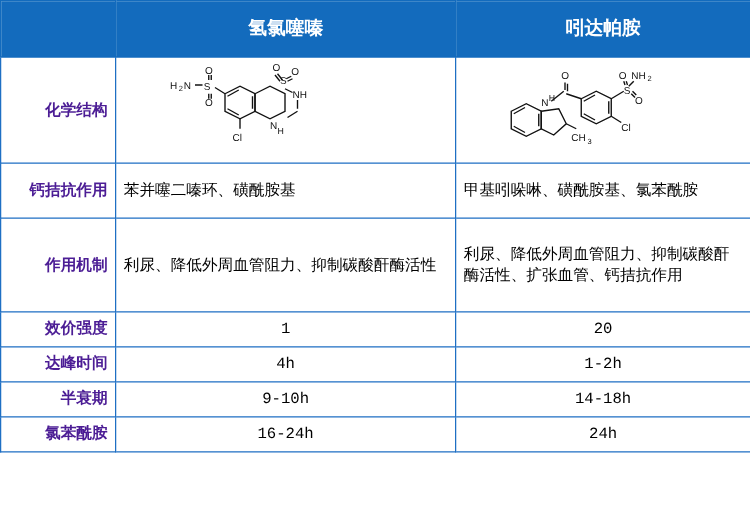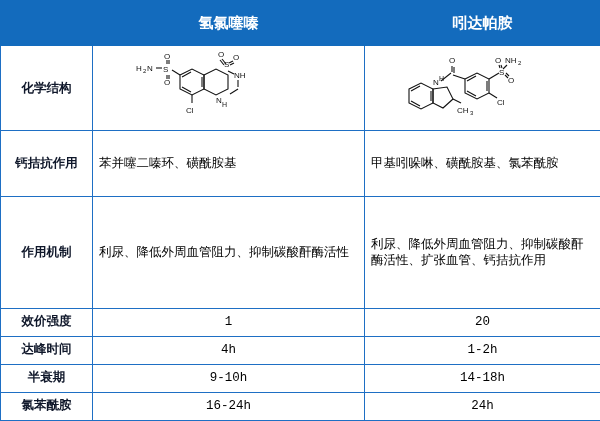--- a/index.html
+++ b/index.html
@@ -17,21 +17,21 @@
   .sheet {
     width: 600px;
     height: 421px;
     position: relative;
     background: #fff;
   }
   table.cmp {
     border-collapse: collapse;
     table-layout: fixed;
     width: 600px;
-    height: 421px;
+    height: 362px;
   }
   table.cmp col.c0 { width: 92px; }
   table.cmp col.c1 { width: 272px; }
   table.cmp col.c2 { width: 236px; }
 
   table.cmp td {
     border: 1px solid #1e6fc4;
     vertical-align: middle;
     padding: 3px 6px;
     font-size: 12.5px;
@@ -46,23 +46,23 @@
     font-size: 15px;
     border: 1px solid #136bbd;
     height: 38px;
   }
   tr.head td.blank {
     background: #136bbd;
   }
   td.rowlabel {
     font-weight: bold;
     font-size: 12.5px;
-    text-align: center;
+    text-align: right;
     padding-left: 4px;
-    color: #0f172a;
+    color: #4c1d95;
   }
   td.center {
     text-align: center;
   }
   td.left {
     text-align: left;
   }
   .shaded {
     background: #f2f2f2;
   }

